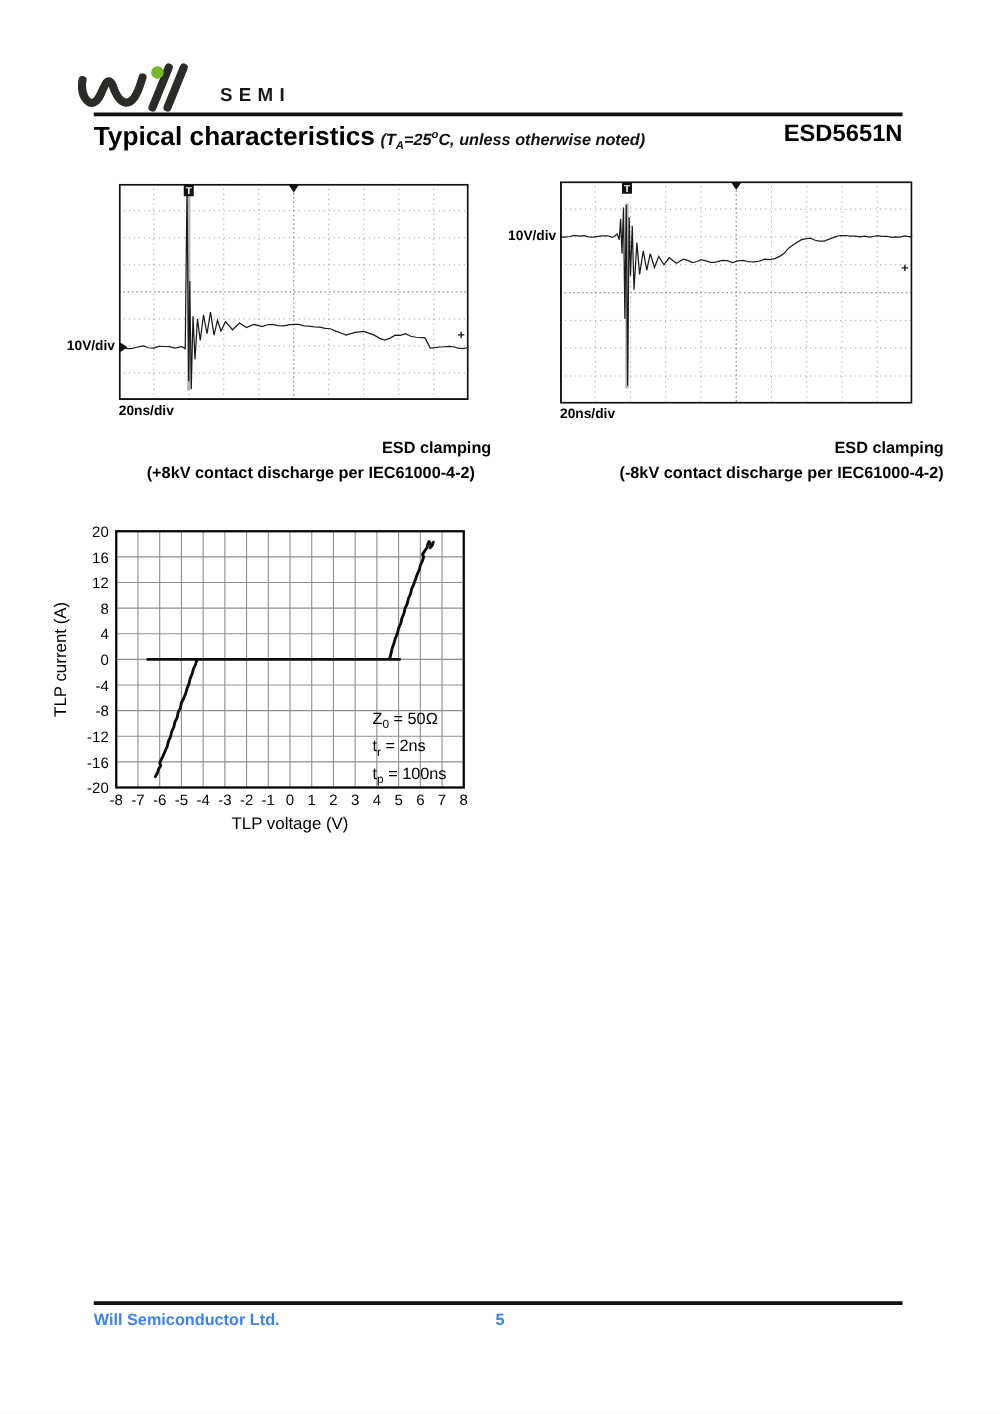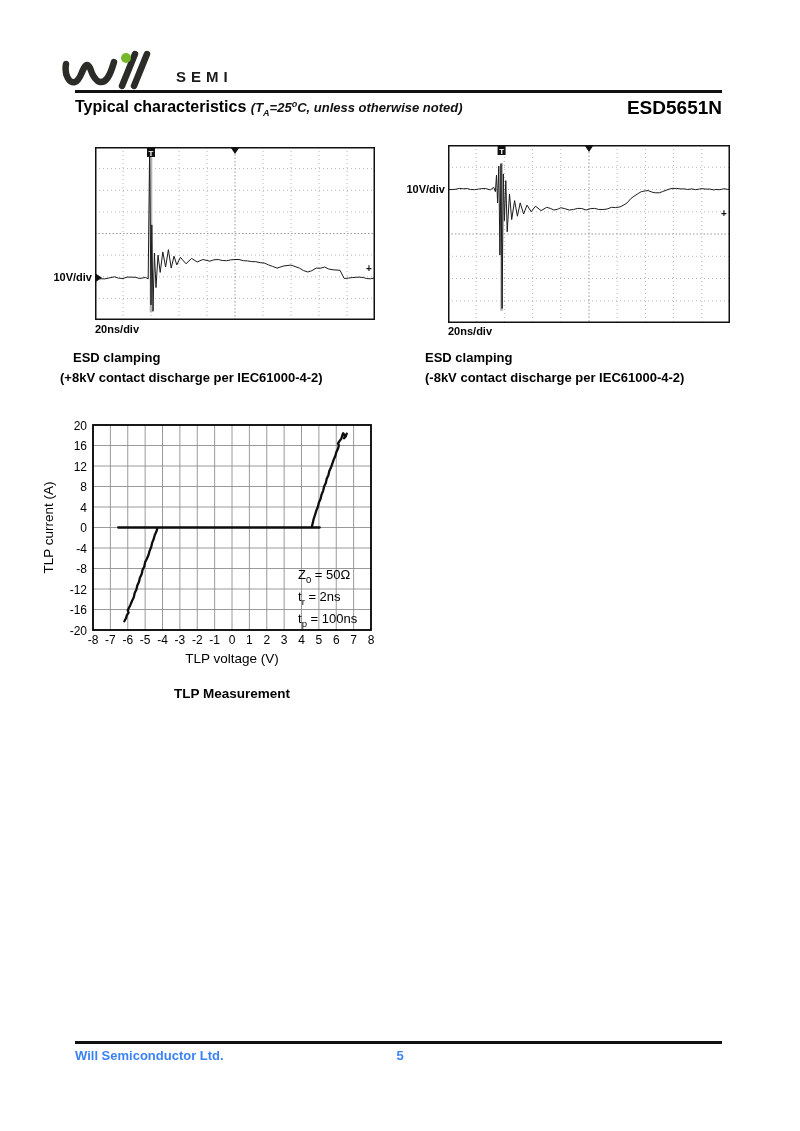--- a/index.html
+++ b/index.html
@@ -2,27 +2,27 @@
 <html><head>
 <meta charset="utf-8">
 <style>
   html,body{margin:0;padding:0;background:#e8e8e8;}
   .page{position:relative;width:800px;height:1131px;margin:0 auto;background:#ffffff;
         font-family:"Liberation Sans", sans-serif;color:#111;overflow:hidden;padding-left:48px;}
   .abs{position:absolute;}
   .brand-semi{font-weight:bold;font-size:15px;letter-spacing:5px;color:#1a1a1a;}
   .part-number{font-weight:bold;font-size:19px;color:#000;text-align:right;margin-top:34px;}
   .rule{background:#111;height:3px;}
-  .sec-title{font-weight:bold;font-size:16px;color:#000;}
+  .sec-title{font-weight:bold;font-size:21px;color:#000;}
   .sec-cond{font-weight:bold;font-size:13px;font-style:italic;}
   .sec-cond sub{font-size:9px;}
   .sec-cond sup{font-size:9px;}
   .scope-label{font-weight:bold;font-size:11px;color:#000;}
   .hdiv-label{font-weight:bold;font-size:11px;color:#000;text-align:left;}
-  .caption{font-weight:bold;font-size:13px;color:#000;text-align:left;}
+  .caption{font-weight:bold;font-size:13px;color:#000;text-align:right;}
   .tlp-caption{font-weight:bold;font-size:13.5px;color:#000;text-align:center;}
   .footer-text{font-weight:bold;font-size:13px;color:#3b82f6;}
   svg{display:block;}
   svg text{font-family:"Liberation Sans", sans-serif;}
 </style>
 </head>
 <body>
 
 <div class="page">
 
@@ -159,19 +159,18 @@
       <text x="47" y="75" font-size="12" text-anchor="end" fill="#000">8</text>
       <text x="47" y="54.5" font-size="12" text-anchor="end" fill="#000">12</text>
       <text x="47" y="34" font-size="12" text-anchor="end" fill="#000">16</text>
       <text x="47" y="13.5" font-size="12" text-anchor="end" fill="#000">20</text>
       <text x="192" y="247" font-size="13.5" text-anchor="middle" fill="#000">TLP voltage (V)</text>
       <text transform="translate(13,111.5) rotate(-90)" font-size="13.5" text-anchor="middle" fill="#000">TLP current (A)</text>
       <text x="258" y="163" font-size="13" fill="#000"><tspan>Z</tspan><tspan dy="3.5" font-size="9.5">0</tspan><tspan dy="-3.5" font-size="13"> = 50Ω</tspan></text>
       <text x="258" y="185" font-size="13" fill="#000"><tspan>t</tspan><tspan dy="3.5" font-size="9.5">r</tspan><tspan dy="-3.5" font-size="13"> = 2ns</tspan></text>
       <text x="258" y="207" font-size="13" fill="#000"><tspan>t</tspan><tspan dy="3.5" font-size="9.5">p</tspan><tspan dy="-3.5" font-size="13"> = 100ns</tspan></text>
     </svg>
-  <div class="abs tlp-caption" style="left:72px;top:686px;width:320px;">TLP Measurement</div>
 
   <div class="abs rule" style="left:75px;top:1041px;width:647px;"></div>
   <div class="abs footer-text" style="left:75px;top:1048px;">Will Semiconductor Ltd.</div>
   <div class="abs footer-text" style="left:300px;top:1048px;width:200px;text-align:center;">5</div>
 
 </div>
 
 </body></html>

